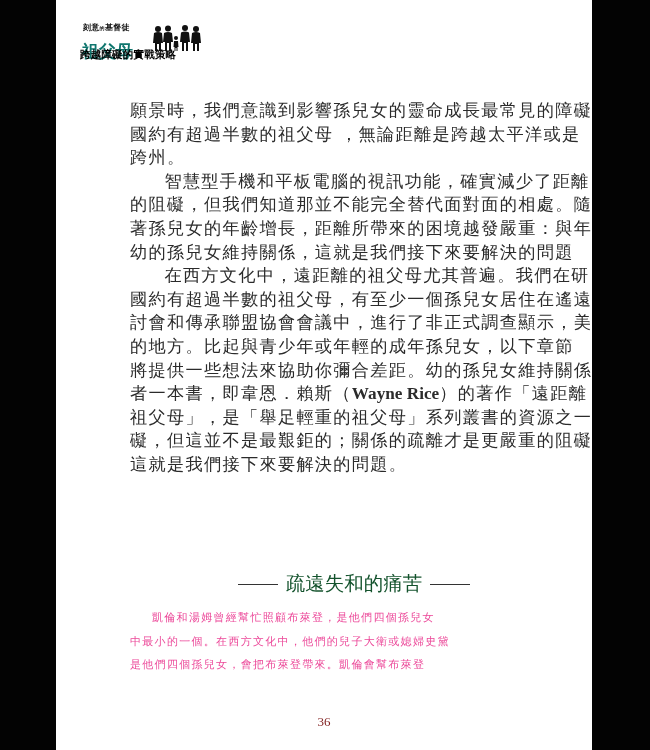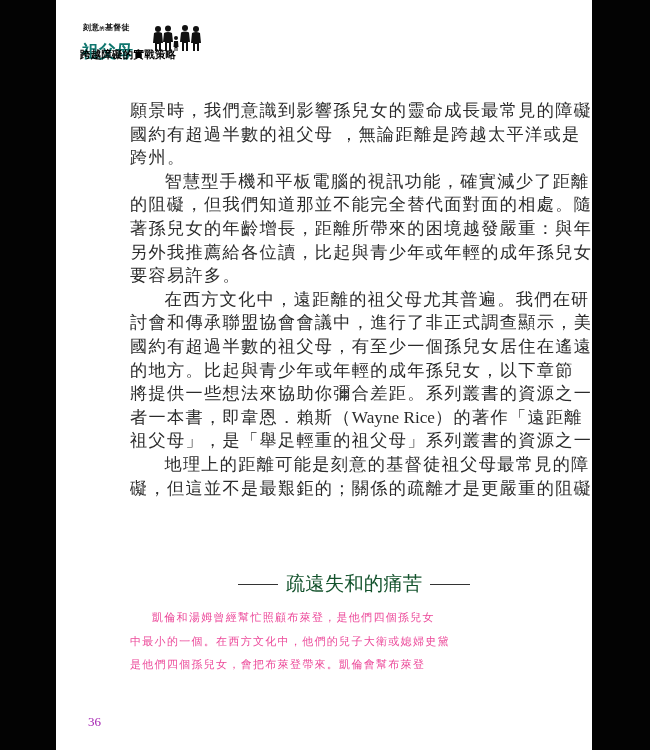--- a/index.html
+++ b/index.html
@@ -89,21 +89,21 @@
       color: #2b2b2b;
     }
     .para {
       margin: 0;
       text-align: justify;
       text-align-last: left;
       word-break: break-all;
     }
     .line { display: block; white-space: nowrap; letter-spacing: 1.3px; }
     .line.i { padding-left: 2em; }
-    .latin { font-family: "Liberation Serif", serif; font-weight: normal; letter-spacing: 0; }
+    .latin { font-family: "Liberation Serif", serif; font-weight: bold; letter-spacing: 0; }
 
     
     .section-heading {
       position: absolute;
       left: 0;
       top: 570px;
       width: 596px;
       text-align: center;
       font-family: "DejaVu Sans", sans-serif;
       font-size: 19.5px;
@@ -127,25 +127,24 @@
       font-size: 11px;
       line-height: 23.6px;
       color: #ec4899;
     }
 
     .page-number {
       position: absolute;
       left: 0;
       width: 536px;
       top: 714px;
-      text-align: left;
+      text-align: center;
       font-family: "Liberation Serif", serif;
       font-size: 13px;
-      color: #a21caf;
-      padding-left: 32px;
+      color: #7f1d1d;
     }
   </style>
 </head>
 <body>
 
 <div class="viewer">
   <div class="page">
 
     <div class="book-logo">
       <div class="logo-sub"><span>刻意</span><span class="small">的</span><span>基督徒</span></div>
@@ -175,35 +174,34 @@
     <div class="body-text">
       <p class="para">
         <span class="line">願景時，我們意識到影響孫兒女的靈命成長最常見的障礙，</span>
         <span class="line">國約有超過半數的祖父母 ，無論距離是跨越太平洋或是</span>
         <span class="line">跨州。</span>
       </p>
       <p class="para">
         <span class="line i">智慧型手機和平板電腦的視訊功能，確實減少了距離</span>
         <span class="line">的阻礙，但我們知道那並不能完全替代面對面的相處。隨</span>
         <span class="line">著孫兒女的年齡增長，距離所帶來的困境越發嚴重：與年</span>
-        <span class="line">另外我推薦給各位讀，比起與青少年或年輕的成年孫兒女</span>
-        <span class="line">要容易許多。</span>
+        <span class="line">幼的孫兒女維持關係，這就是我們接下來要解決的問題</span>
       </p>
       <p class="para">
         <span class="line i">在西方文化中，遠距離的祖父母尤其普遍。我們在研</span>
+        <span class="line">國約有超過半數的祖父母，有至少一個孫兒女居住在遙遠</span>
         <span class="line">討會和傳承聯盟協會會議中，進行了非正式調查顯示，美</span>
-        <span class="line">國約有超過半數的祖父母，有至少一個孫兒女居住在遙遠</span>
         <span class="line">的地方。比起與青少年或年輕的成年孫兒女，以下章節</span>
-        <span class="line">將提供一些想法來協助你彌合差距。系列叢書的資源之一</span>
+        <span class="line">將提供一些想法來協助你彌合差距。幼的孫兒女維持關係</span>
         <span class="line"><span>者一本書，即韋恩．賴斯（</span><span class="latin">Wayne Rice</span><span>）的著作「遠距離</span></span>
         <span class="line">祖父母」，是「舉足輕重的祖父母」系列叢書的資源之一。</span>
       </p>
       <p class="para">
-        <span class="line i">地理上的距離可能是刻意的基督徒祖父母最常見的障</span>
         <span class="line">礙，但這並不是最艱鉅的；關係的疏離才是更嚴重的阻礙，</span>
+        <span class="line">這就是我們接下來要解決的問題。</span>
       </p>
     </div>
 
     <div class="section-heading">
       <span class="dash"></span><span>疏遠失和的痛苦</span><span class="dash"></span>
     </div>
 
     <div class="section-body">
       <p class="para">
         <span class="line i">凱倫和湯姆曾經幫忙照顧布萊登，是他們四個孫兒女</span>

